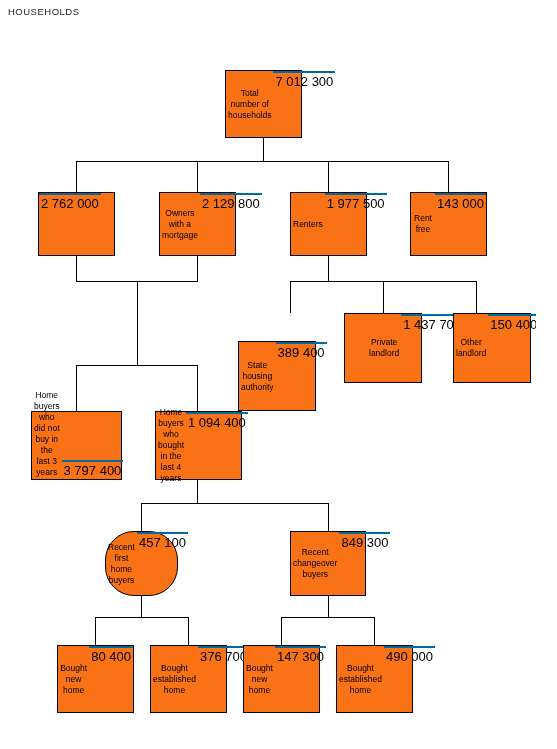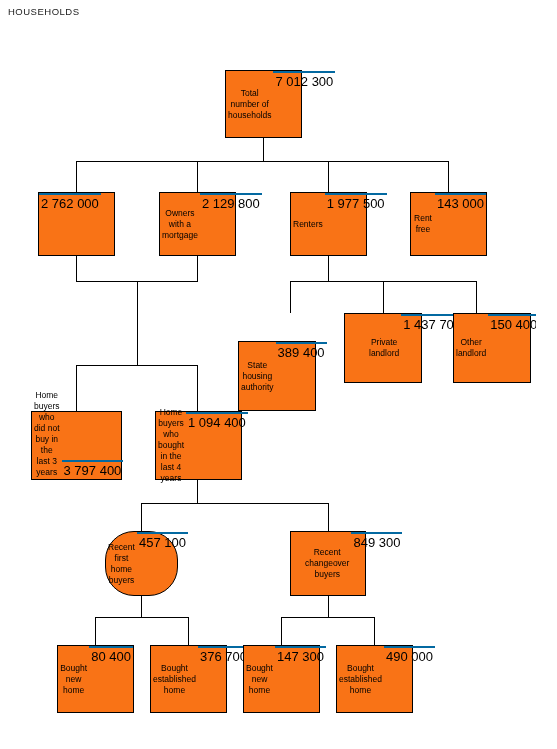--- a/index.html
+++ b/index.html
@@ -155,21 +155,21 @@
   <div class="node" style="left:155px; top:411px; width:87px; height:69px;">
     <div class="node-label">Home buyers who bought in the last 4 years</div>
     <div class="node-value">1 094 400</div>
   </div>
 
   <div class="node" style="left:105px; top:531px; width:73px; height:65px;border-radius:29px;">
     <div class="node-label">Recent first home buyers</div>
     <div class="node-value">457 100</div>
   </div>
 
-  <div class="node" style="left:290px; top:531px; width:76px; height:65px;padding-left:12px;">
+  <div class="node" style="left:290px; top:531px; width:76px; height:65px;">
     <div class="node-label">Recent changeover buyers</div>
     <div class="node-value">849 300</div>
   </div>
 
   <div class="node" style="left:57px; top:645px; width:77px; height:68px;">
     <div class="node-label">Bought new home</div>
     <div class="node-value">80 400</div>
   </div>
 
   <div class="node" style="left:150px; top:645px; width:77px; height:68px;">

